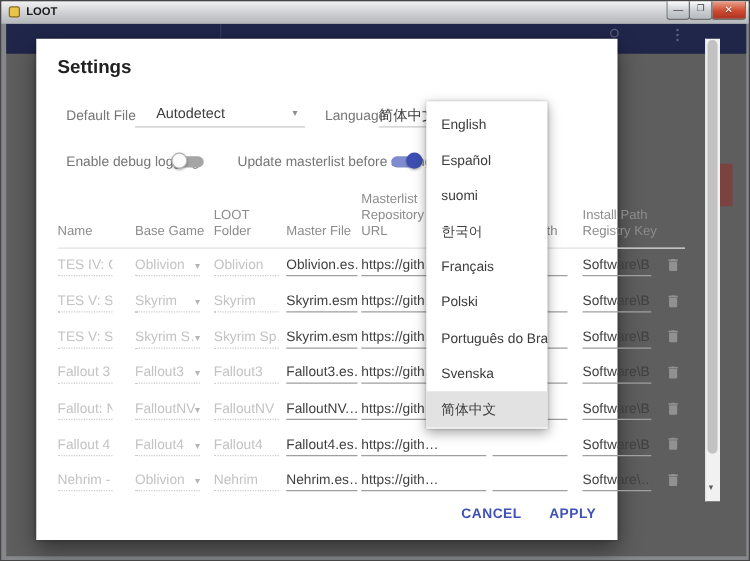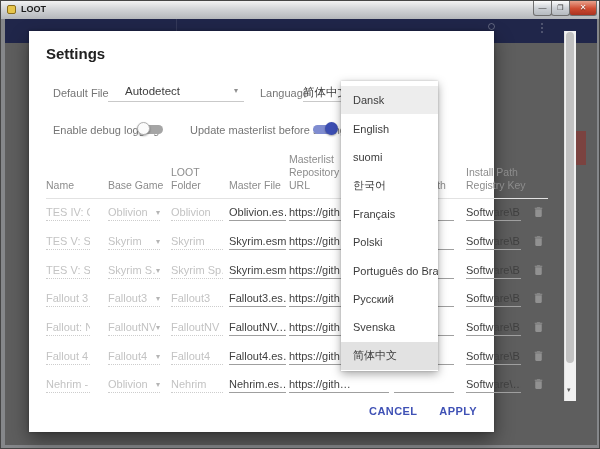--- a/index.html
+++ b/index.html
@@ -354,25 +354,24 @@
     <div class="sbar-thumb"></div>
     <div class="sbar-arrow">▾</div>
 
     <div class="actions">
       <button class="dlg-btn">CANCEL</button>
       <button class="dlg-btn">APPLY</button>
     </div>
   </div>
 
   <div class="lang-menu" id="lang-menu">
-      <div class="menu-item hover">Dansk</div>
       <div class="menu-item">English</div>
+      <div class="menu-item">Español</div>
       <div class="menu-item">suomi</div>
       <div class="menu-item">한국어</div>
       <div class="menu-item">Français</div>
       <div class="menu-item">Polski</div>
       <div class="menu-item">Português do Brasil</div>
-      <div class="menu-item">Русский</div>
       <div class="menu-item">Svenska</div>
       <div class="menu-item selected">简体中文</div>
     </div>
 
 </div>
 
 </body></html>

